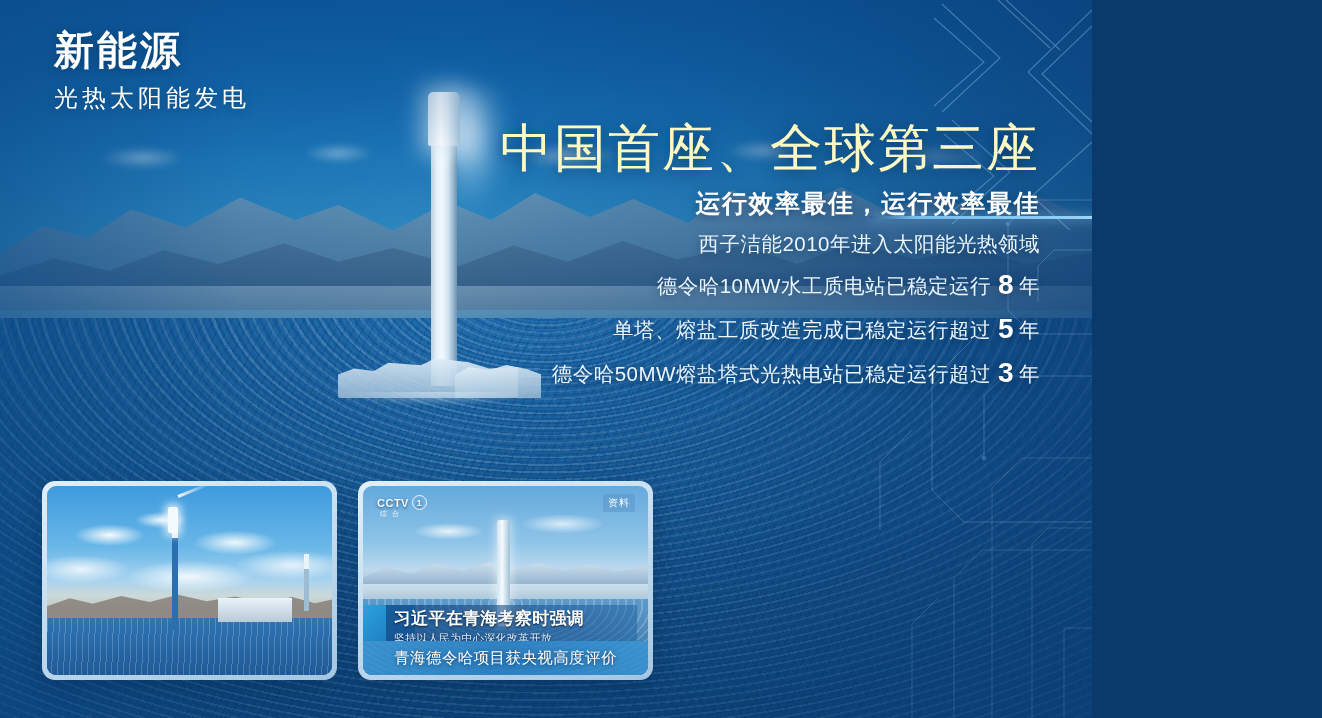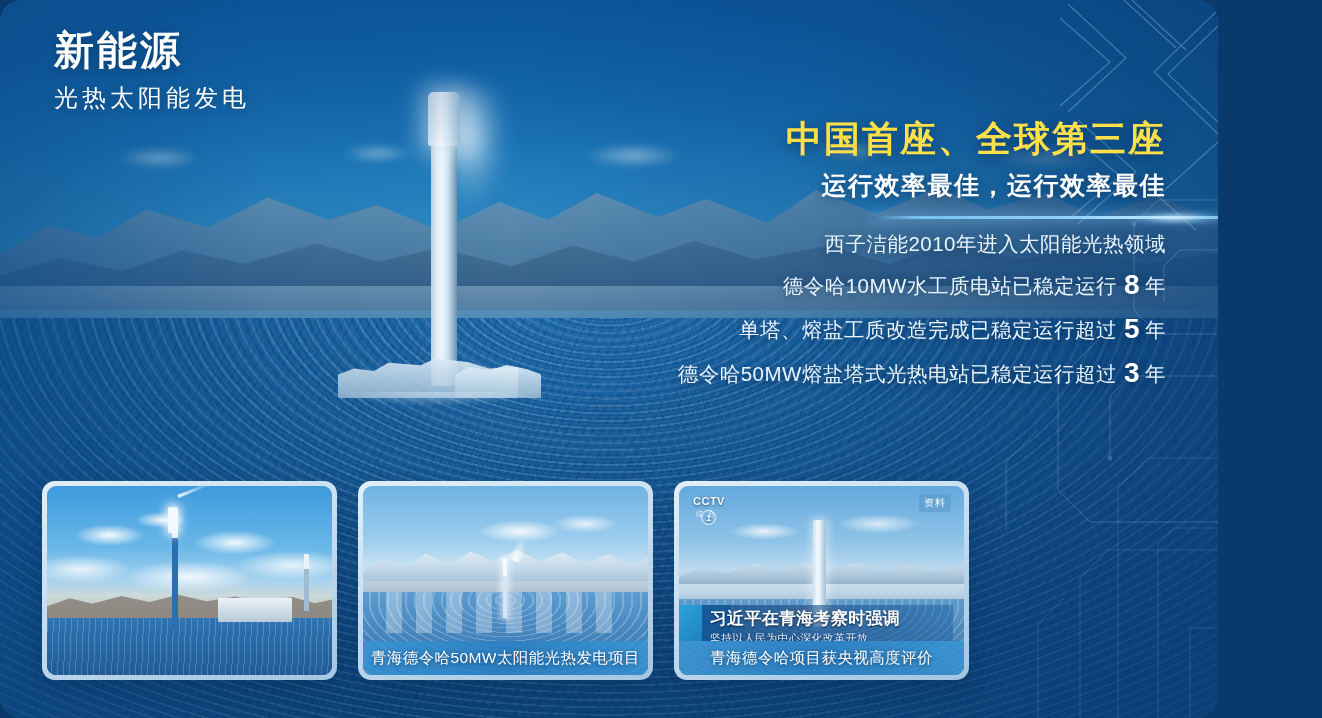--- a/index.html
+++ b/index.html
@@ -3,26 +3,25 @@
 <meta charset="utf-8">
 <style>
   html, body {
     margin: 0; padding: 0;
     background: #0a3a6b;
   }
   * { box-sizing: border-box; }
 
   #slide {
     position: relative;
-    width: 1218px;
+    width: 1092px;
     height: 718px;
     overflow: hidden;
     font-family: "Liberation Sans", "DejaVu Sans", sans-serif;
     background: #1565a8;
-    border-radius: 22px;
   }
 
   
   .bg-sky {
     position: absolute; inset: 0;
     background:
       linear-gradient(180deg,
         #0d5ea4 0%,
         #1268ad 10%,
         #1a74b6 20%,
@@ -219,23 +218,23 @@
 
   
   .right-block {
     position: absolute;
     right: 52px; top: 118px;
     width: 620px;
     text-align: right;
     z-index: 6;
   }
   .headline {
-    font-size: 36px;
-    font-weight: bold;
-    color: #fde047;
+    font-size: 52px;
+    font-weight: normal;
+    color: #fef9c3;
     letter-spacing: 2px;
     line-height: 1.16;
     text-shadow: 0 3px 14px rgba(3,36,72,.6);
     white-space: nowrap;
   }
   .subhead {
     margin-top: 10px;
     font-size: 25px;
     font-weight: bold;
     color: #ffffff;
@@ -471,21 +470,21 @@
   .ph3 .plantbox {
     position: absolute; left: 35%; bottom: 26%;
     width: 22%; height: 10%;
     background: linear-gradient(180deg, #7e97a8, #53707f);
   }
   .cctv {
     position: absolute; left: 14px; top: 9px;
     color: rgba(255,255,255,.92);
     font-size: 11px; font-weight: bold; letter-spacing: .5px;
     text-shadow: 0 1px 3px rgba(0,30,60,.7);
-    display: flex; align-items: center; gap: 3px; flex-direction: column;
+    display: flex; align-items: center; gap: 3px;
   }
   .cctv-num {
     display: inline-flex; align-items: center; justify-content: center;
     width: 15px; height: 15px; border-radius: 50%;
     border: 1.2px solid rgba(255,255,255,.9);
     font-size: 9.5px;
   }
   .cctv-sub {
     position: absolute; left: 17px; top: 23px;
     font-size: 7px; letter-spacing: 5px;
@@ -622,33 +621,20 @@
           <div class="panels"></div>
           <div class="twr"></div>
           <div class="twr-top"></div>
           <div class="beam"></div>
           <div class="bldg"></div>
           <div class="twr2"></div>
         </div>
       </div>
     </div>
 
-    <div class="card">
-      <div class="card-inner">
-        <div class="ph2">
-          <div class="snow"></div>
-          <div class="plain2"></div>
-          <div class="rings"></div>
-          <div class="wm"></div>
-          <div class="t2"></div>
-          <div class="plume"></div>
-        </div>
-        <div class="card-cap">青海德令哈50MW太阳能光热发电项目</div>
-      </div>
-    </div>
 
     <div class="card">
       <div class="card-inner">
         <div class="ph3">
           <div class="mt3"></div>
           <div class="lake"></div>
           <div class="rings3"></div>
           <div class="plantbox"></div>
           <div class="stack"></div>
 

